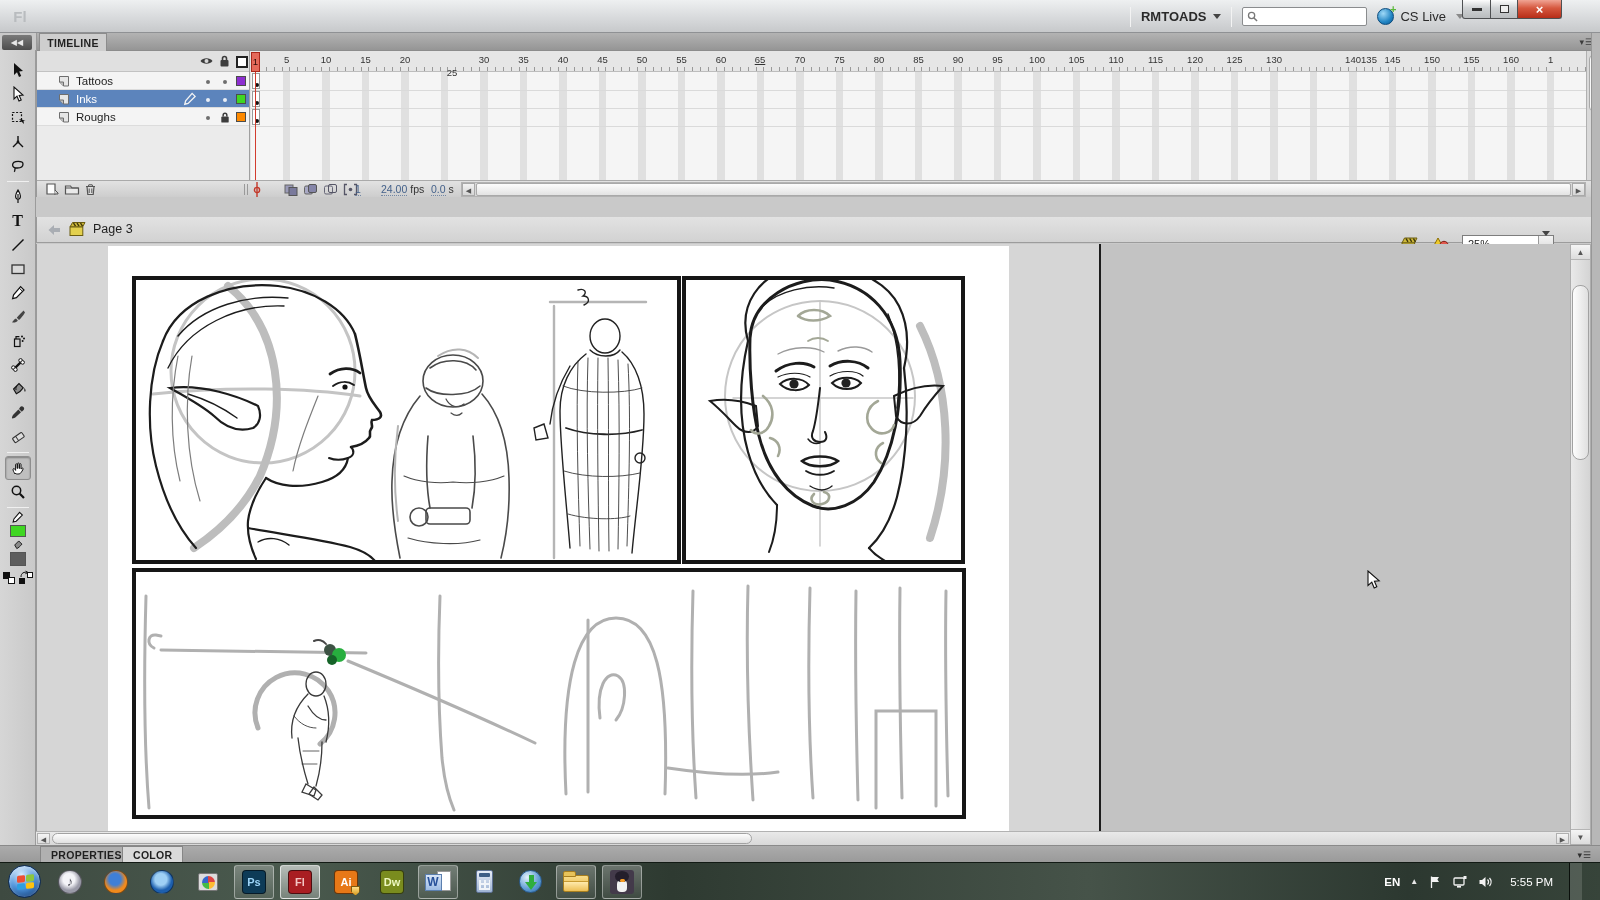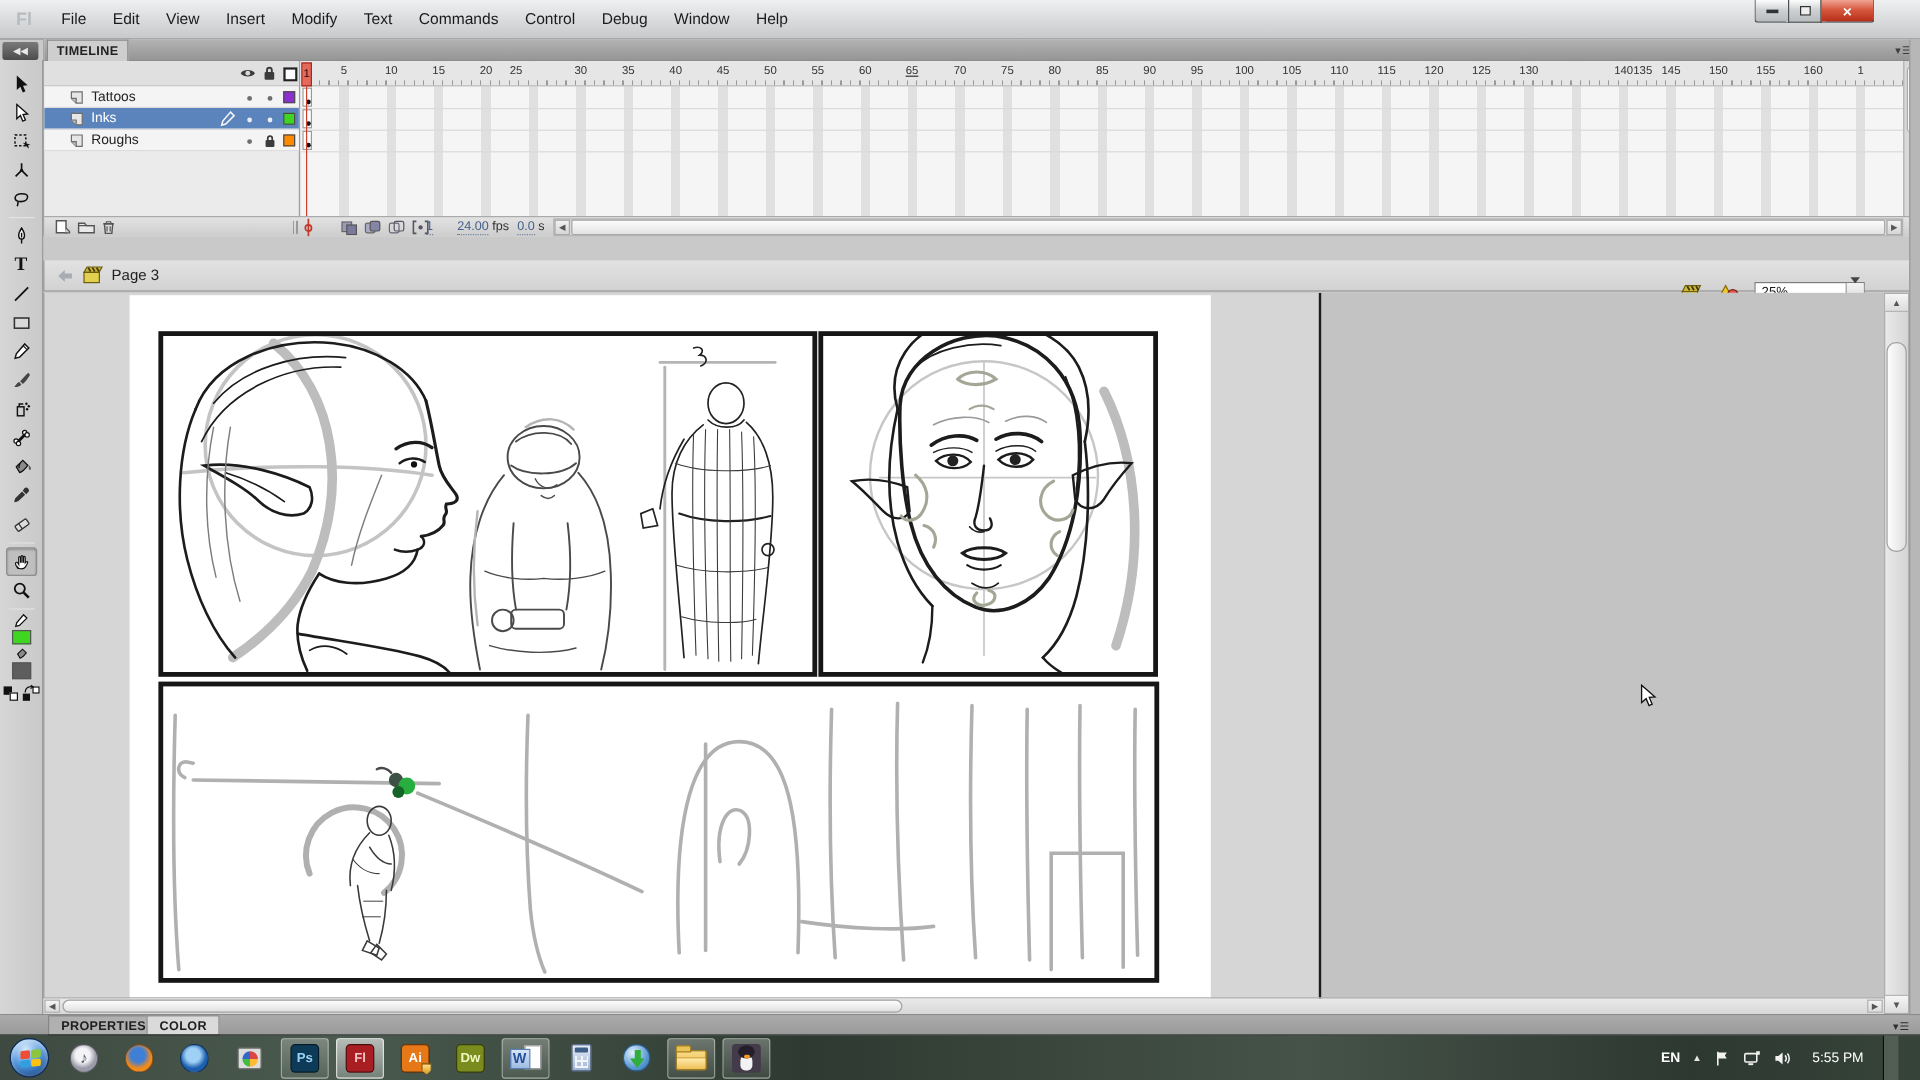--- a/index.html
+++ b/index.html
@@ -202,33 +202,41 @@
   #tray-up{color:#e8e8e8;font-size:8px;}
   #show-desktop{width:13px;height:38px;border-left:1px solid #0a0f0b;background:rgba(255,255,255,.14);}
 </style>
 </head>
 <body>
 
 <div id="screen">
 
   <div id="menubar" class="abs">
     <span id="fl-logo">Fl</span>
-    <div id="menu-items" style="display:flex;">
-        <span class="menu-item">File</span>
-        <span class="menu-item">Edit</span>
-        <span class="menu-item">View</span>
-        <span class="menu-item">Insert</span>
-        <span class="menu-item">Modify</span>
-        <span class="menu-item">Text</span>
-        <span class="menu-item">Commands</span>
-        <span class="menu-item">Control</span>
-        <span class="menu-item">Debug</span>
-        <span class="menu-item">Window</span>
-        <span class="menu-item">Help</span>
-      </div>
+    <div id="menu-right">
+      <span class="vdiv"></span>
+      <span id="workspace">
+        <span>RMTOADS</span>
+        <span class="dd-arrow"></span>
+      </span>
+      <span class="vdiv"></span>
+      <span id="searchbox">
+        <svg width="11" height="11" viewBox="0 0 12 12">
+          <circle cx="5" cy="5" r="3.4" fill="none" stroke="#777" stroke-width="1.4"></circle>
+          <line x1="7.6" y1="7.6" x2="11" y2="11" stroke="#777" stroke-width="1.6"></line>
+        </svg>
+        <input type="text" value="" style="">
+      </span>
+      <span id="cslive">
+        <span id="cslive-orb"></span>
+        <span>CS Live</span>
+      </span>
+      <span class="dd-arrow" style="border-top-color:#8a8a8a;"></span>
+      <span style="width:120px;"></span>
+    </div>
     <div id="winbtns">
       <span class="winbtn min">
           <span class="minbar"></span>
         </span>
       <span class="winbtn res">
           <span class="resico"></span>
         </span>
       <span class="winbtn close">×</span>
     </div>
   </div>
@@ -325,21 +333,21 @@
             <div class="frame-sep" style="top: 75px;"></div>
             <div class="keyframe" style="top: 58px;"></div>
           </div>
         <div id="fp-ruler">
           <div id="fp-ticks"></div>
           <div>
               <span class="rlabel" style="left: 35.55px;">5</span>
               <span class="rlabel" style="left: 75.05px;">10</span>
               <span class="rlabel" style="left: 114.55px;">15</span>
               <span class="rlabel" style="left: 154.05px;">20</span>
-              <span class="rlabel" style="left: 179px;">25</span>
+              <span class="rlabel" style="left: 201px; margin-top: 13px;">25</span>
               <span class="rlabel" style="left: 233.05px;">30</span>
               <span class="rlabel" style="left: 272.55px;">35</span>
               <span class="rlabel" style="left: 312.05px;">40</span>
               <span class="rlabel" style="left: 351.55px;">45</span>
               <span class="rlabel" style="left: 391.05px;">50</span>
               <span class="rlabel" style="left: 430.55px;">55</span>
               <span class="rlabel" style="left: 470.05px;">60</span>
               <span class="rlabel" style="left: 509px; text-decoration: underline;">65</span>
               <span class="rlabel" style="left: 549.05px;">70</span>
               <span class="rlabel" style="left: 588.55px;">75</span>

